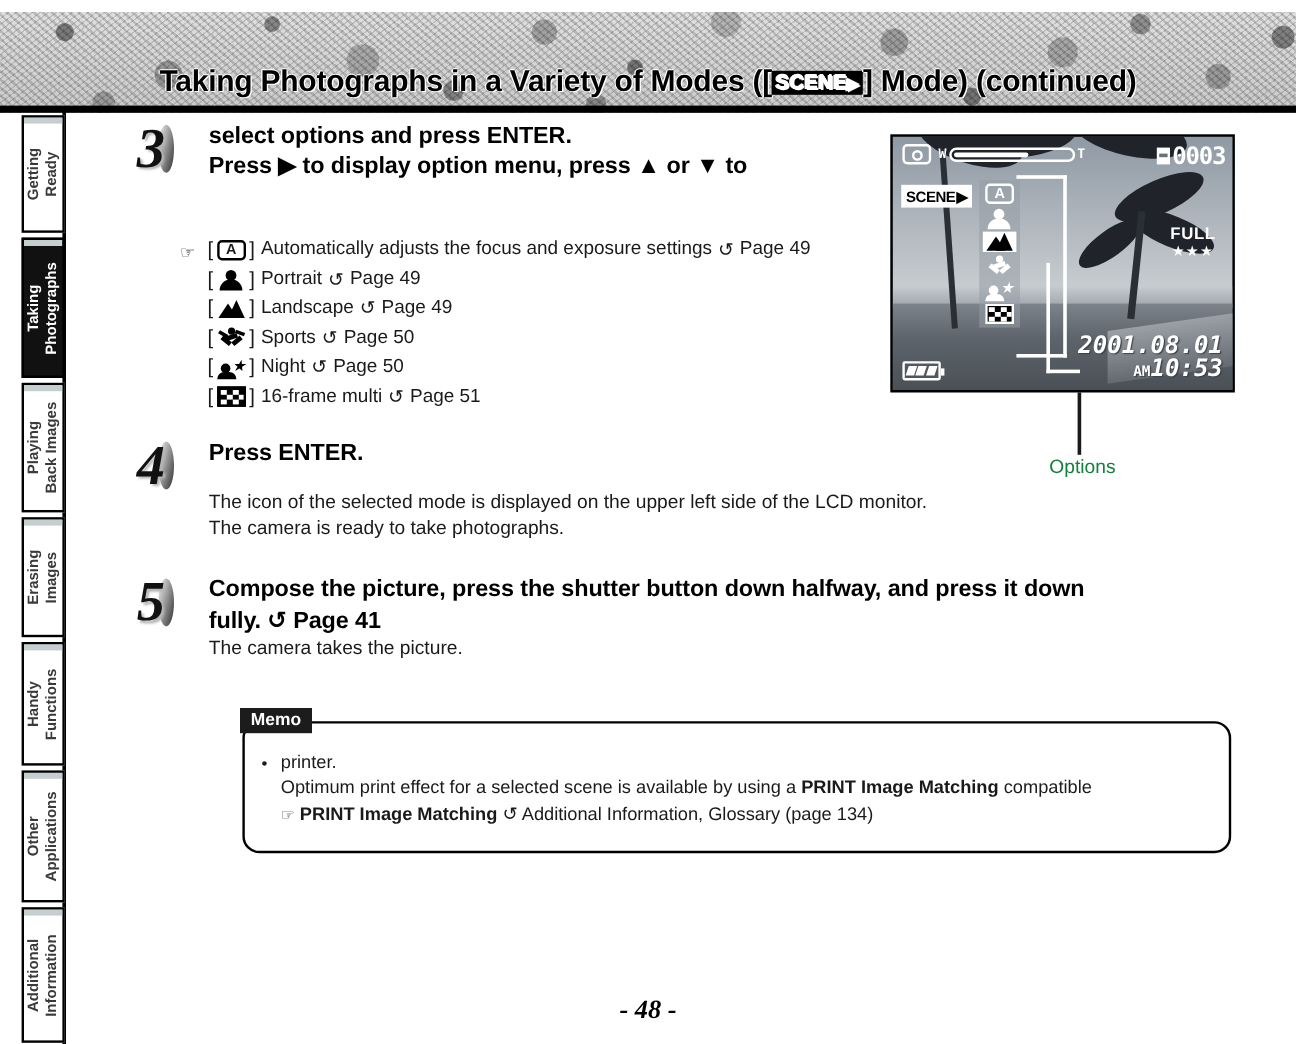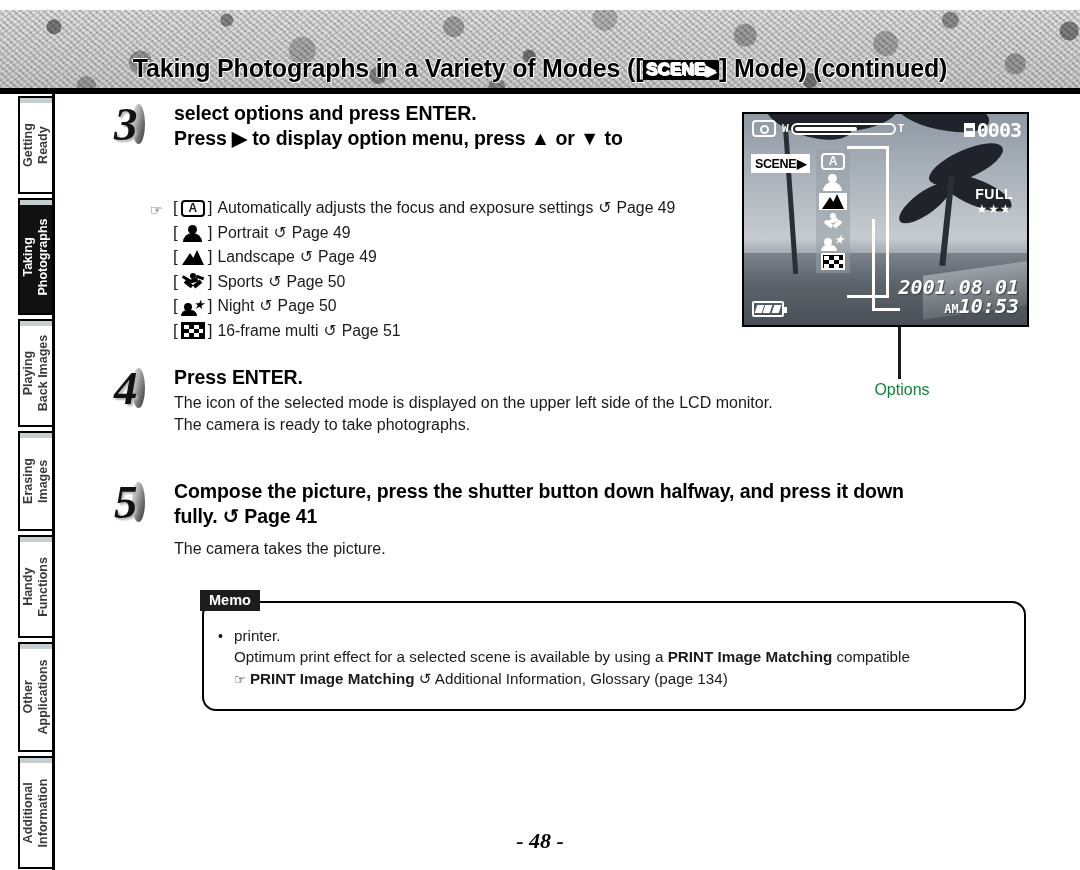--- a/index.html
+++ b/index.html
@@ -496,31 +496,31 @@
     </div>
   </div>
 
   <div id="callout-line"></div>
   <div id="callout-label">Options</div>
 
   <div class="step" style="left:62px;top:272px;width:900px;">
     <div class="stepnum">4</div>
     <div style="margin-left:60px;">
       <div class="step-head">Press ENTER.</div>
-      <div class="step-sub" style="margin-top:2px;">The icon of the selected mode is displayed on the upper left side of the LCD monitor.</div>
+      <div class="step-sub" style="margin-top:18px;">The icon of the selected mode is displayed on the upper left side of the LCD monitor.</div>
       <div class="step-sub">The camera is ready to take photographs.</div>
     </div>
   </div>
 
   <div class="step" style="left:62px;top:386px;width:960px;">
     <div class="stepnum">5</div>
     <div style="margin-left:60px;">
       <div class="step-head">Compose the picture, press the shutter button down halfway, and press it down</div>
       <div class="step-head"><span>fully. </span><span class="arrow-cycle">↺</span><span> Page 41</span></div>
-      <div class="step-sub" style="margin-top:9px;">The camera takes the picture.</div>
+      <div class="step-sub" style="">The camera takes the picture.</div>
     </div>
   </div>
 
   <div id="memo">
     <div id="memo-body">
       <span class="bull">•</span>
       <div>printer.</div>
       <div><span>Optimum print effect for a selected scene is available by using a </span><b>PRINT Image Matching</b><span> compatible</span></div>
       <div class="l2"><span class="hand-ico">☞</span> <b>PRINT Image Matching</b> <span class="arrow-cycle">↺</span><span> Additional Information, Glossary (page 134)</span></div>
     </div>

